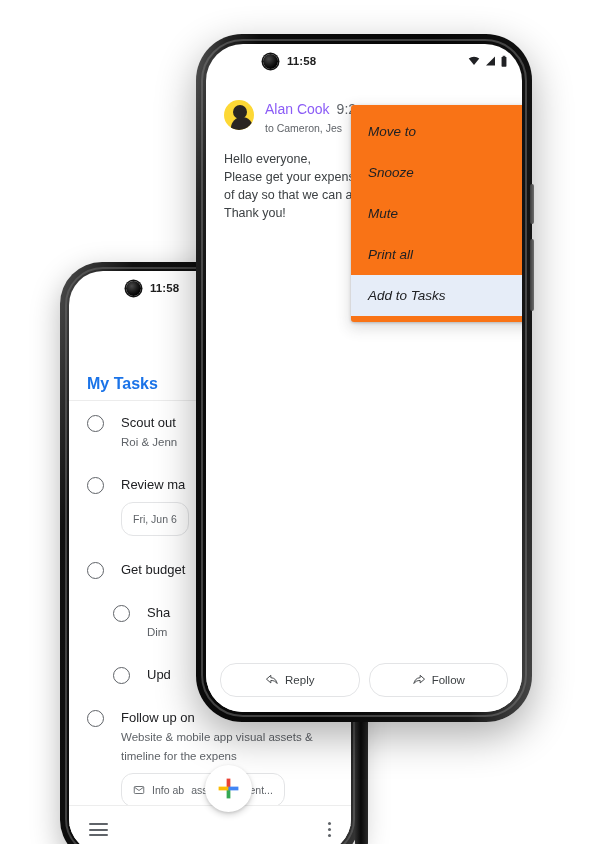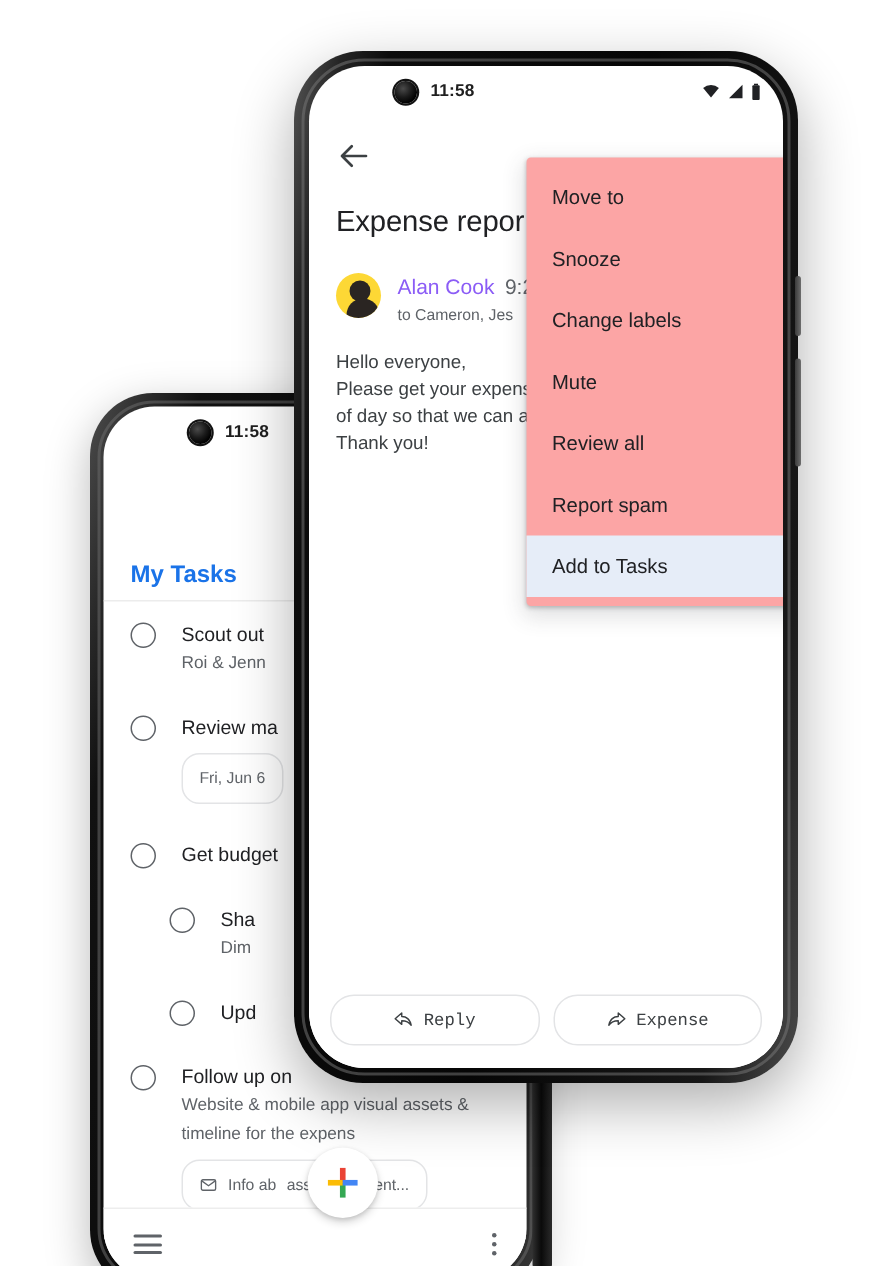--- a/index.html
+++ b/index.html
@@ -176,25 +176,26 @@
     white-space: nowrap;
   }
   .mail-body div { overflow: hidden; }
 
   
   .overflow-menu {
     position: absolute;
     left: 145px;
     top: 61px;
     width: 191px;
-    background: #fca5a5;
+    background: #f97316;
     border-radius: 3px;
     box-shadow: 0 1px 3px rgba(60,64,67,.3), 0 5px 14px 2px rgba(60,64,67,.16);
     padding: 6px 0;
     z-index: 5;
+    font-style: italic;
   }
   .menu-item {
     height: 41px;
     display: flex;
     align-items: center;
     padding: 0 17px;
     font-size: 13.5px;
     color: #202124;
     cursor: pointer;
     white-space: nowrap;
@@ -220,21 +221,20 @@
     border-radius: 16px;
     display: flex;
     align-items: center;
     justify-content: center;
     gap: 6px;
     font-size: 11.5px;
     color: #3c4043;
     background: #fff;
     cursor: pointer;
     white-space: nowrap;
-    font-family: Liberation Mono, monospace;
   }
 
   
   .tasks-header-gap { height: 62px; }
   .tabs {
     display: flex;
     padding: 0 18px;
     border-bottom: 1px solid #ececec;
     height: 34px;
     align-items: flex-end;
@@ -465,26 +465,20 @@
         <svg width="13" height="12" viewBox="0 0 24 24">
           <path d="M21 3v18H3z" fill="#202124"></path>
         </svg>
         <svg width="8" height="13" viewBox="0 0 12 24">
           <rect x="3.5" y="1.5" width="5" height="2" fill="#202124"></rect>
           <rect x="1.5" y="3.5" width="9" height="18" rx="1.2" fill="#202124"></rect>
         </svg>
       </div>
     </div>
 
-    <div class="mail-top">
-      <svg class="back-arrow" viewBox="0 0 24 24">
-        <path d="M20 12H4M10.5 5.5L4 12l6.5 6.5" fill="none" stroke="#3c4043" stroke-width="1.8" stroke-linecap="round" stroke-linejoin="round"></path>
-      </svg>
-      <div class="mail-subject">Expense repor</div>
-    </div>
 
     <div class="sender-row">
       <div class="avatar">
         <div class="head"></div>
           <div class="body"></div>
       </div>
       <div class="sender-text">
         <div class="sender-line1">
           <span class="sender-name">Alan Cook</span>
           <span class="sender-time">9:2</span>
@@ -496,39 +490,37 @@
     <div class="mail-body">
       <div>Hello everyone,</div>
       <div>Please get your expens</div>
       <div>of day so that we can a</div>
       <div>Thank you!</div>
     </div>
 
     <div class="overflow-menu">
       <div class="menu-item">Move to</div>
       <div class="menu-item">Snooze</div>
-      <div class="menu-item">Change labels</div>
       <div class="menu-item">Mute</div>
-      <div class="menu-item">Review all</div>
-      <div class="menu-item">Report spam</div>
+      <div class="menu-item">Print all</div>
       <div class="menu-item selected">Add to Tasks</div>
     </div>
 
     <div class="reply-bar">
       <div class="reply-btn">
         <svg width="14" height="14" viewBox="0 0 24 24">
           <path d="M10 8V4L2.5 10.5 10 17v-4.2c5 0 8.4 1.6 10.8 5.2-1-4.9-4-9.8-10.8-10z" fill="none" stroke="#3c4043" stroke-width="1.6" stroke-linejoin="round"></path>
         </svg>
         <span>Reply</span>
       </div>
       <div class="reply-btn">
         <svg width="14" height="14" viewBox="0 0 24 24">
           <path d="M14 8V4l7.5 6.5L14 17v-4.2c-5 0-8.4 1.6-10.8 5.2 1-4.9 4-9.8 10.8-10z" fill="none" stroke="#3c4043" stroke-width="1.6" stroke-linejoin="round"></path>
         </svg>
-        <span>Expense</span>
+        <span>Follow</span>
       </div>
     </div>
 
   </div>
 </div>
 
 <div class="fab">
   <svg width="25" height="25" viewBox="0 0 24 24">
     <rect x="10.2" y="2.5" width="3.6" height="9.5" fill="#ea4335"></rect>
     <rect x="10.2" y="12" width="3.6" height="9.5" fill="#34a853"></rect>

